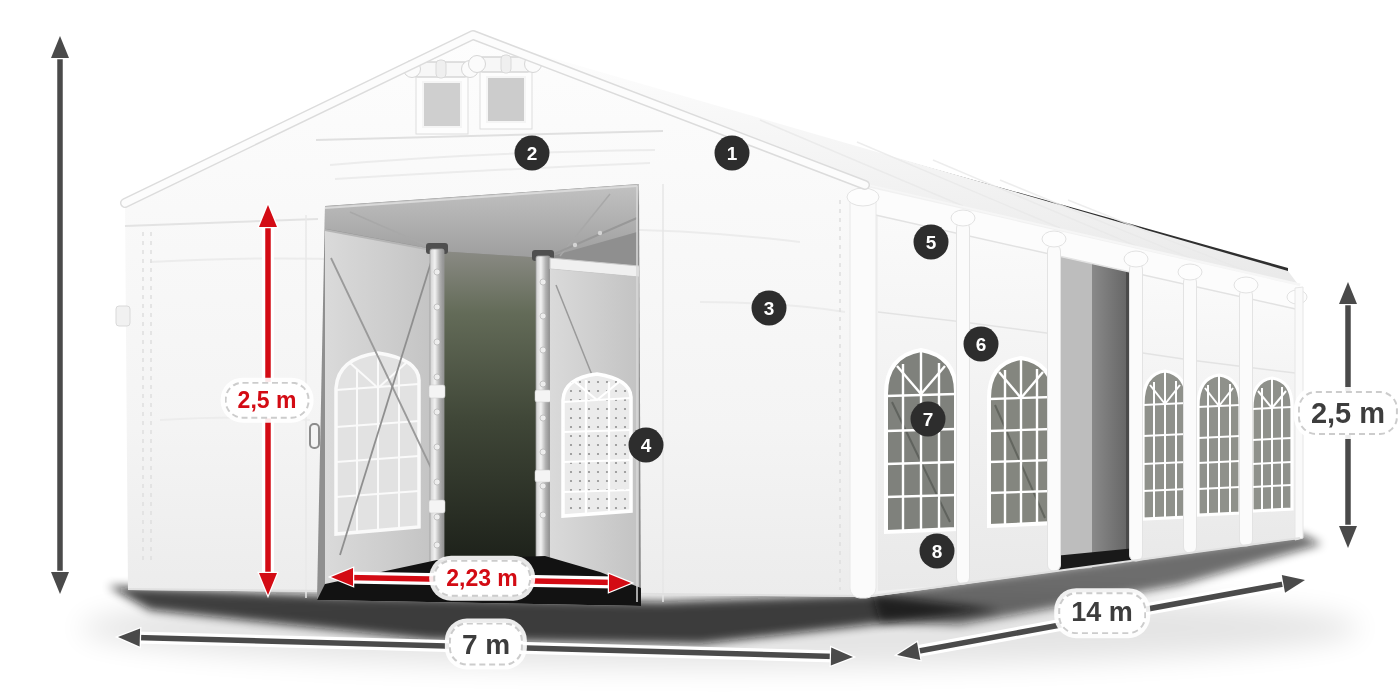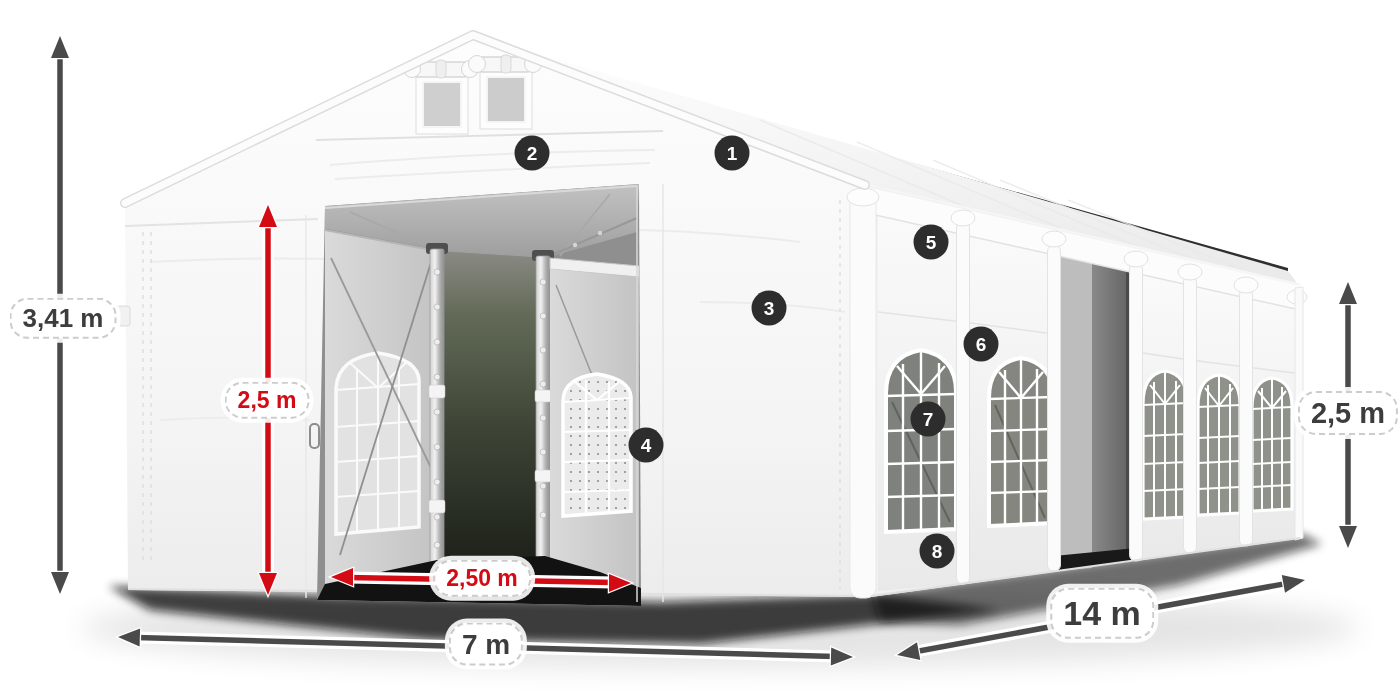--- a/index.html
+++ b/index.html
@@ -403,25 +403,24 @@
     <polygon points="1305,580 1285,592.8 1281.8,575.1" fill="#4a4a4a" stroke="#ffffff" stroke-width="2.5" paint-order="stroke"></polygon>
   </g>
   <g>
     <line x1="1348" y1="298" x2="1348" y2="532" stroke="#ffffff" stroke-width="12"></line>
     <line x1="1348" y1="298" x2="1348" y2="532" stroke="#4a4a4a" stroke-width="5.5"></line>
     <polygon points="1348,282 1339,304 1357,304" fill="#4a4a4a" stroke="#ffffff" stroke-width="2.5" paint-order="stroke"></polygon>
     <polygon points="1348,548 1339,526 1357,526" fill="#4a4a4a" stroke="#ffffff" stroke-width="2.5" paint-order="stroke"></polygon>
   </g>
 </svg>
 
-<div class="pill" style="left:63px;top:318px;font-size:26px;">3,41 m</div>
 <div class="pill red" style="left:267px;top:400px;font-size:23px;">2,5 m</div>
-<div class="pill red" style="left:482px;top:578px;font-size:23px;">2,50 m</div>
+<div class="pill red" style="left:482px;top:578px;font-size:23px;">2,23 m</div>
 <div class="pill" style="left:486px;top:644px;font-size:28px;">7 m</div>
-<div class="pill" style="left:1102px;top:613px;font-size:34px;">14 m</div>
+<div class="pill" style="left:1102px;top:613px;font-size:27px;">14 m</div>
 <div class="pill" style="left:1348px;top:413px;font-size:29px;">2,5 m</div>
 
 <div class="badge" style="left:732px;top:153px;">1</div>
 <div class="badge" style="left:532px;top:153px;">2</div>
 <div class="badge" style="left:769px;top:308px;">3</div>
 <div class="badge" style="left:646px;top:445px;">4</div>
 <div class="badge" style="left:931px;top:242px;">5</div>
 <div class="badge" style="left:981px;top:344px;">6</div>
 <div class="badge" style="left:928px;top:419px;">7</div>
 <div class="badge" style="left:937px;top:551px;">8</div>

